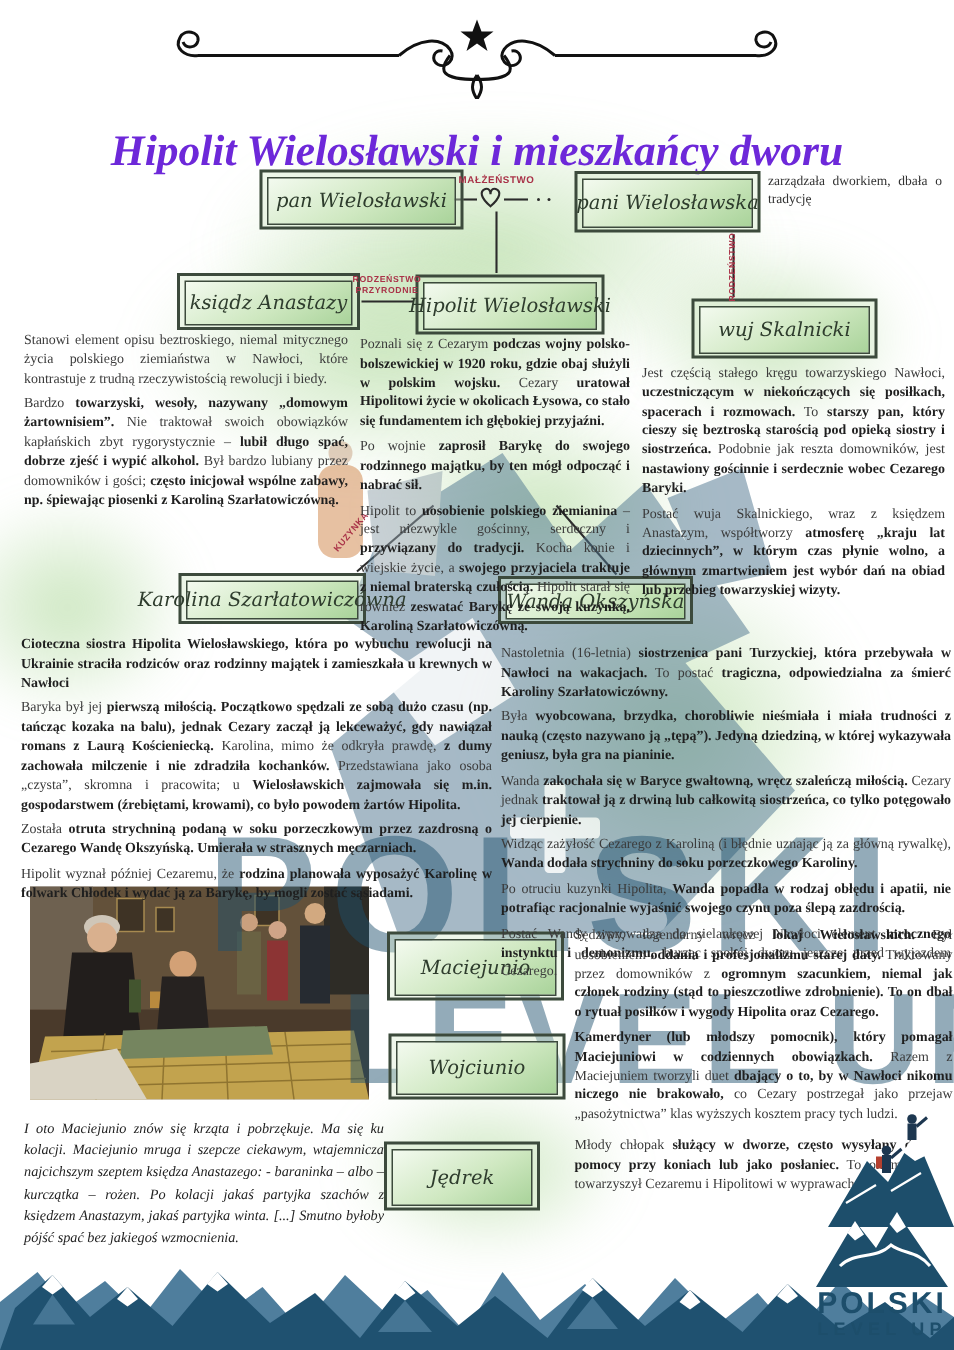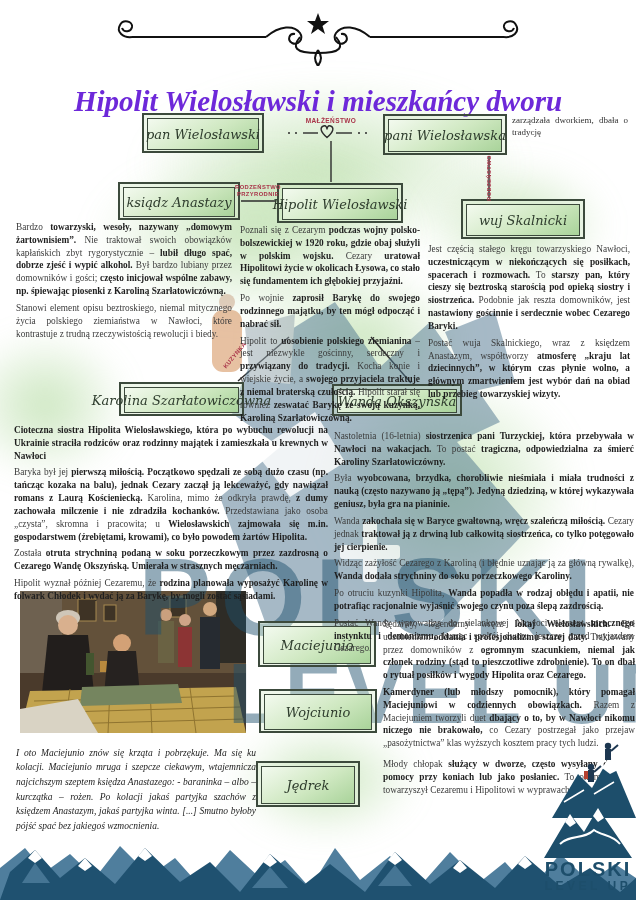--- a/index.html
+++ b/index.html
@@ -53,21 +53,21 @@
       <path d="M158,27 c14,-12 28,-12 34,-4 c4,6 -2,13 -8,10 c-5,-3 -3,-10 3,-9"></path>
       <path d="M262,27 c-14,-12 -28,-12 -34,-4 c-4,6 2,13 8,10 c5,-3 3,-10 -3,-9"></path>
       <path d="M192,27 c-8,10 -6,16 18,16 c24,0 26,-6 18,-16"></path>
       <path d="M210,40 c-4,6 -4,10 0,16 c4,-6 4,-10 0,-16"></path>
     </g>
     <polygon fill="#111" points="210,3 213,11 221,11 214.5,16 217,24 210,19 203,24 205.5,16 199,11 207,11"></polygon>
   </svg>
 
   <h1 id="title">Hipolit Wielosławski i mieszkańcy dworu</h1>
 
-  <div class="namebox" style="left:142px;top:113px;width:122px;height:40px;">
+  <div class="namebox" style="left:173px;top:113px;width:136px;height:40px;">
       <div class="inner">pan Wielosławski</div>
     </div>
   <div class="namebox" style="left:383px;top:114px;width:124px;height:41px;">
       <div class="inner">pani Wielosławska</div>
     </div>
   <div class="namebox" style="left:118px;top:182px;width:122px;height:38px;">
       <div class="inner">ksiądz Anastazy</div>
     </div>
   <div class="namebox" style="left:277px;top:183px;width:126px;height:40px;">
       <div class="inner">Hipolit Wielosławski</div>
@@ -129,22 +129,22 @@
     </g>
     <circle cx="32" cy="10" r="8" fill="#c9a183"></circle>
     <rect x="17" y="18" width="30" height="62" rx="11" fill="#d08448"></rect>
     <polygon points="50,35 100,22 95,92 55,88" fill="#93a3ad"></polygon>
   </svg>
 
   <div class="wm" style="left:138px;top:542px;font-size:110px;letter-spacing:9px;">POLSKI</div>
   <div class="wm" style="left:228px;top:650px;font-size:86px;letter-spacing:4px;">LEVEL UP</div>
 
   <div class="textblock" style="left:16px;top:221px;width:216px;">
+      <p><span>Stanowi element opisu beztroskiego, niemal mitycznego życia polskiego ziemiaństwa w Nawłoci, które kontrastuje z trudną rzeczywistością rewolucji i biedy.</span></p>
       <p><span>Bardzo </span><b>towarzyski, wesoły, nazywany „domowym żartownisiem”.</b><span> Nie traktował swoich obowiązków kapłańskich zbyt rygorystycznie – </span><b>lubił długo spać, dobrze zjeść i wypić alkohol.</b><span> Był bardzo lubiany przez domowników i gości; </span><b>często inicjował wspólne zabawy, np. śpiewając piosenki z Karoliną Szarłatowiczówną.</b></p>
-      <p><span>Stanowi element opisu beztroskiego, niemal mitycznego życia polskiego ziemiaństwa w Nawłoci, które kontrastuje z trudną rzeczywistością rewolucji i biedy.</span></p>
     </div>
   <div class="textblock" style="left:240px;top:224px;width:180px;">
       <p><span>Poznali się z Cezarym </span><b>podczas wojny polsko-bolszewickiej w 1920 roku, gdzie obaj służyli w polskim wojsku.</b><span> Cezary </span><b>uratował Hipolitowi życie w okolicach Łysowa, co stało się fundamentem ich głębokiej przyjaźni.</b></p>
       <p><span>Po wojnie </span><b>zaprosił Barykę do swojego rodzinnego majątku, by ten mógł odpocząć i nabrać sił.</b></p>
       <p><span>Hipolit to </span><b>uosobienie polskiego ziemianina</b><span> – jest niezwykle gościnny, serdeczny i </span><b>przywiązany do tradycji.</b><span> Kocha konie i wiejskie życie, a </span><b>swojego przyjaciela traktuje z niemal braterską czułością.</b><span> Hipolit starał się również </span><b>zeswatać Barykę ze swoją kuzynką, Karoliną Szarłatowiczówną.</b></p>
     </div>
   <div class="textblock" style="left:428px;top:243px;width:202px;">
       <p><span>Jest częścią stałego kręgu towarzyskiego Nawłoci, </span><b>uczestniczącym w niekończących się posiłkach, spacerach i rozmowach.</b><span> To </span><b>starszy pan, który cieszy się beztroską starością pod opieką siostry i siostrzeńca.</b><span> Podobnie jak reszta domowników, jest </span><b>nastawiony gościnnie i serdecznie wobec Cezarego Baryki.</b></p>
       <p><span>Postać wuja Skalnickiego, wraz z księdzem Anastazym, współtworzy </span><b>atmosferę „kraju lat dziecinnych”, w którym czas płynie wolno, a głównym zmartwieniem jest wybór dań na obiad lub przebieg towarzyskiej wizyty.</b></p>
     </div>

